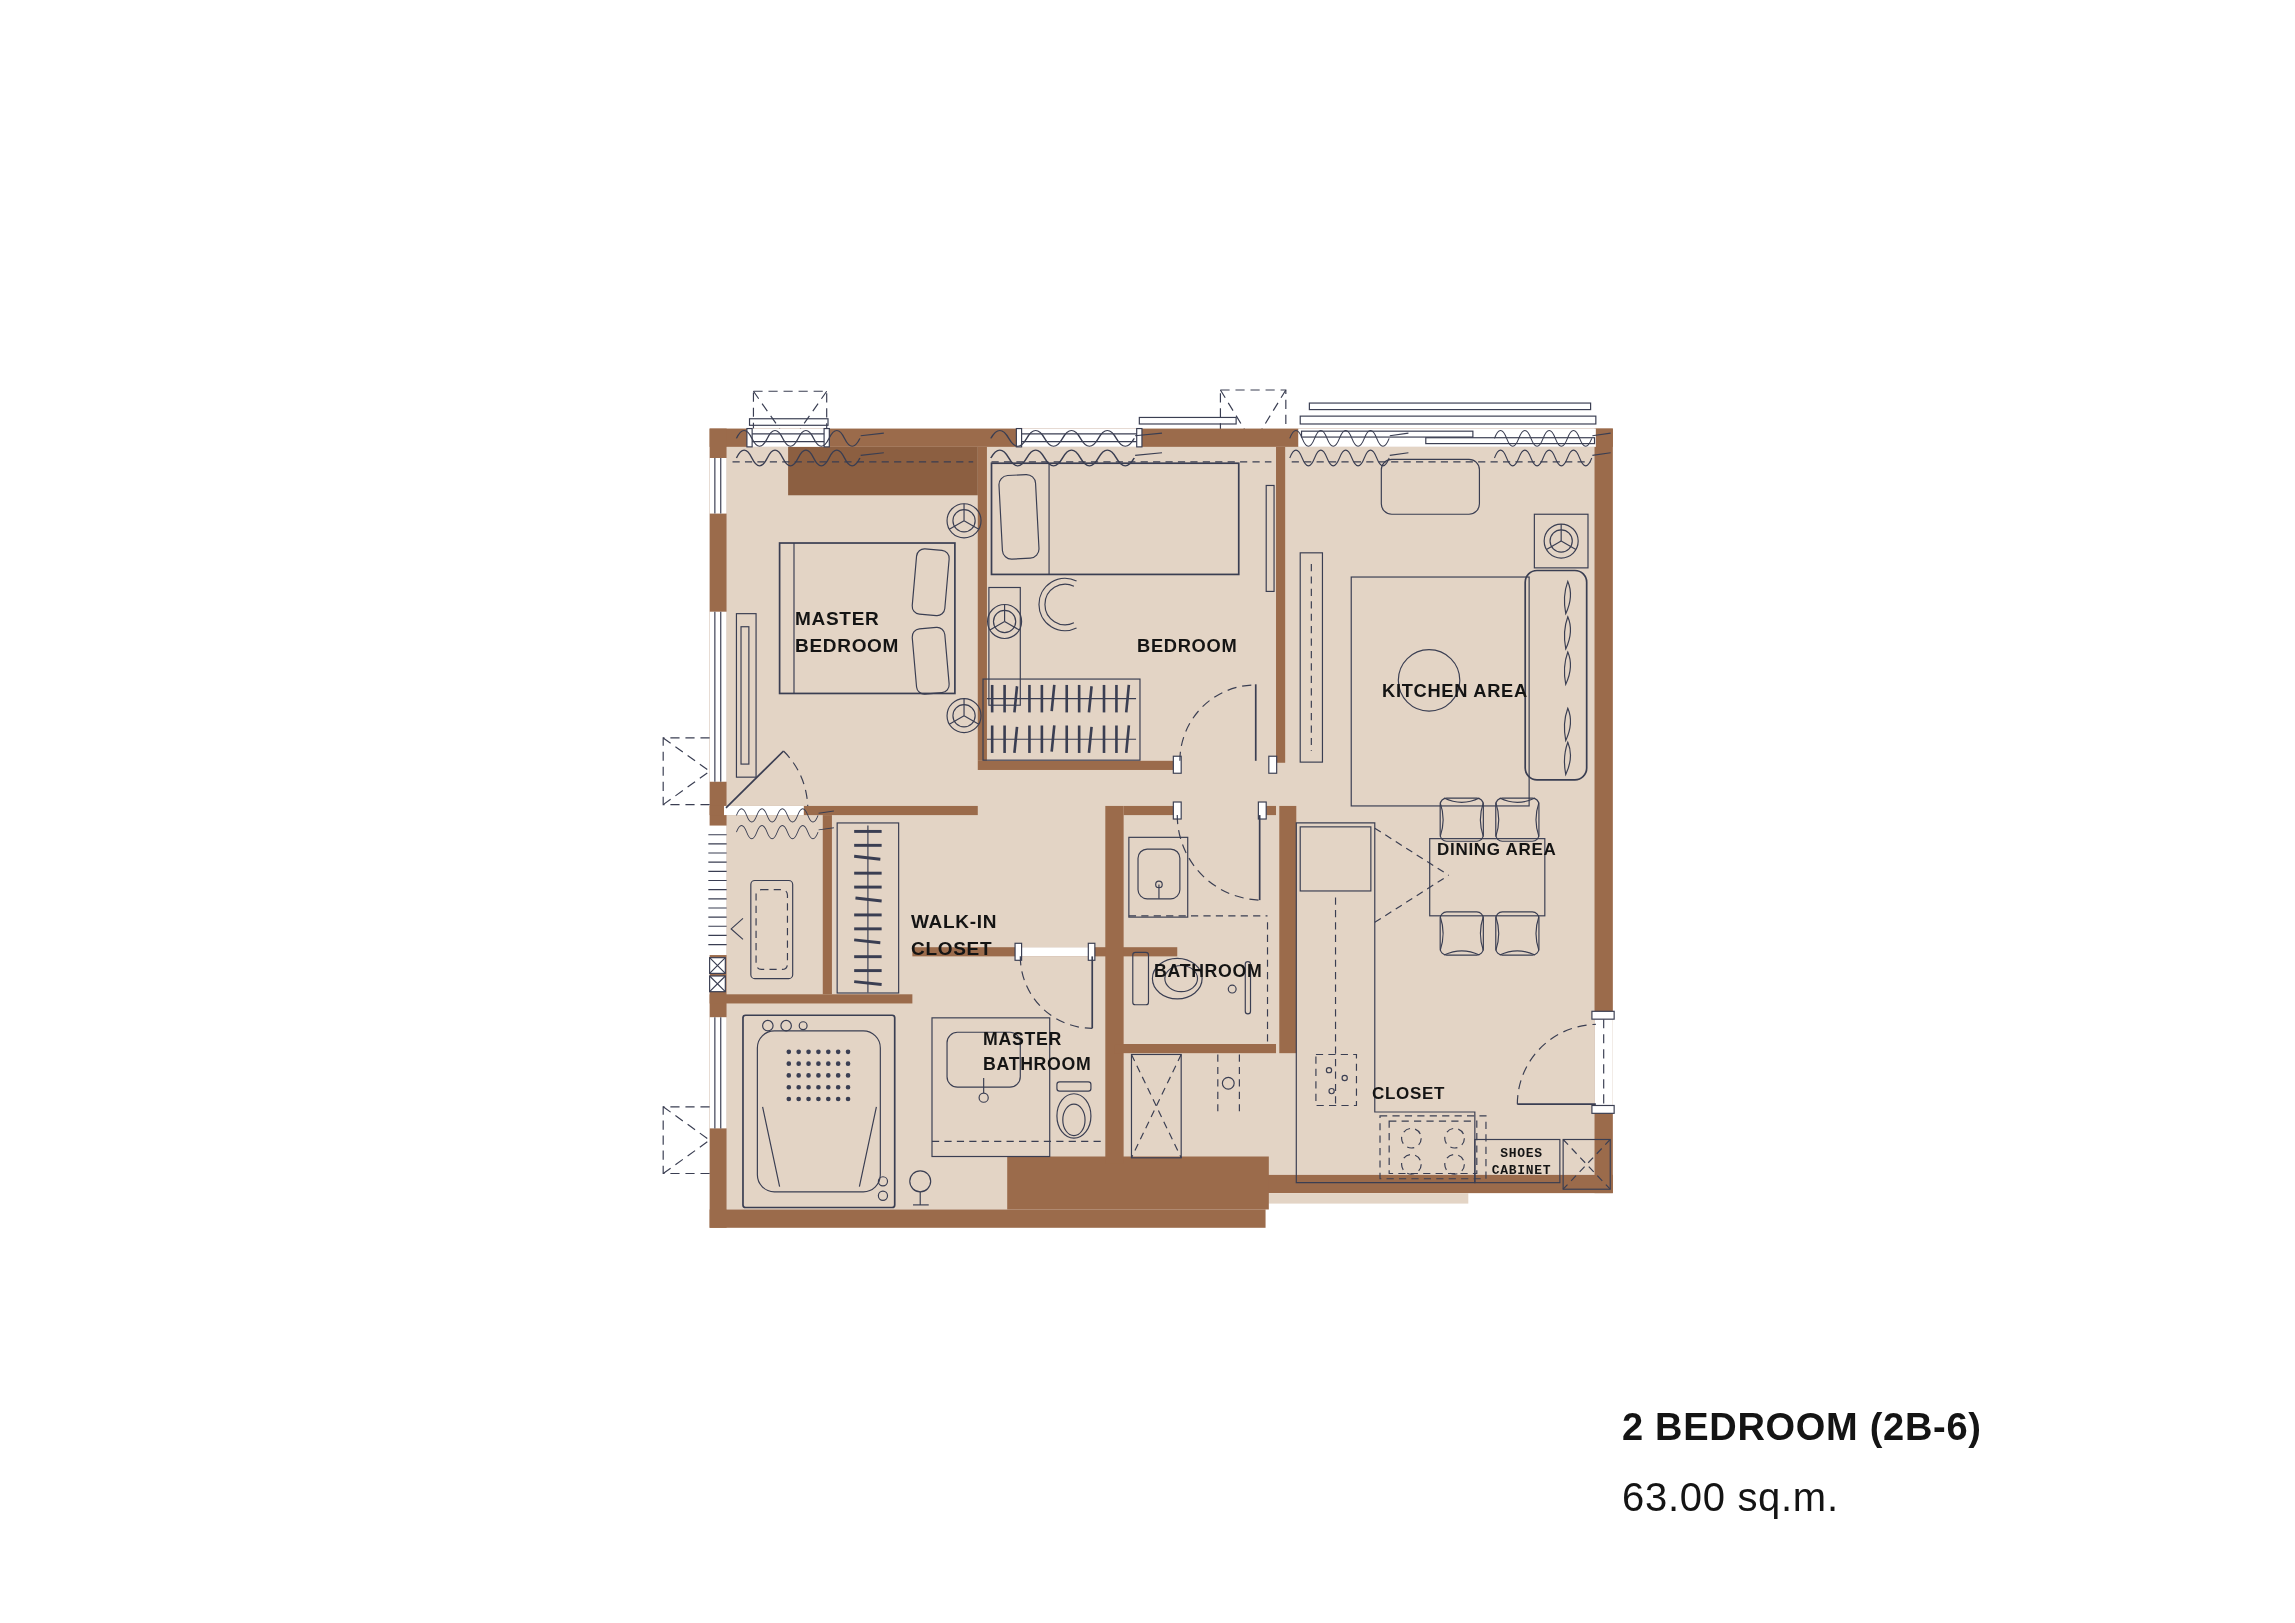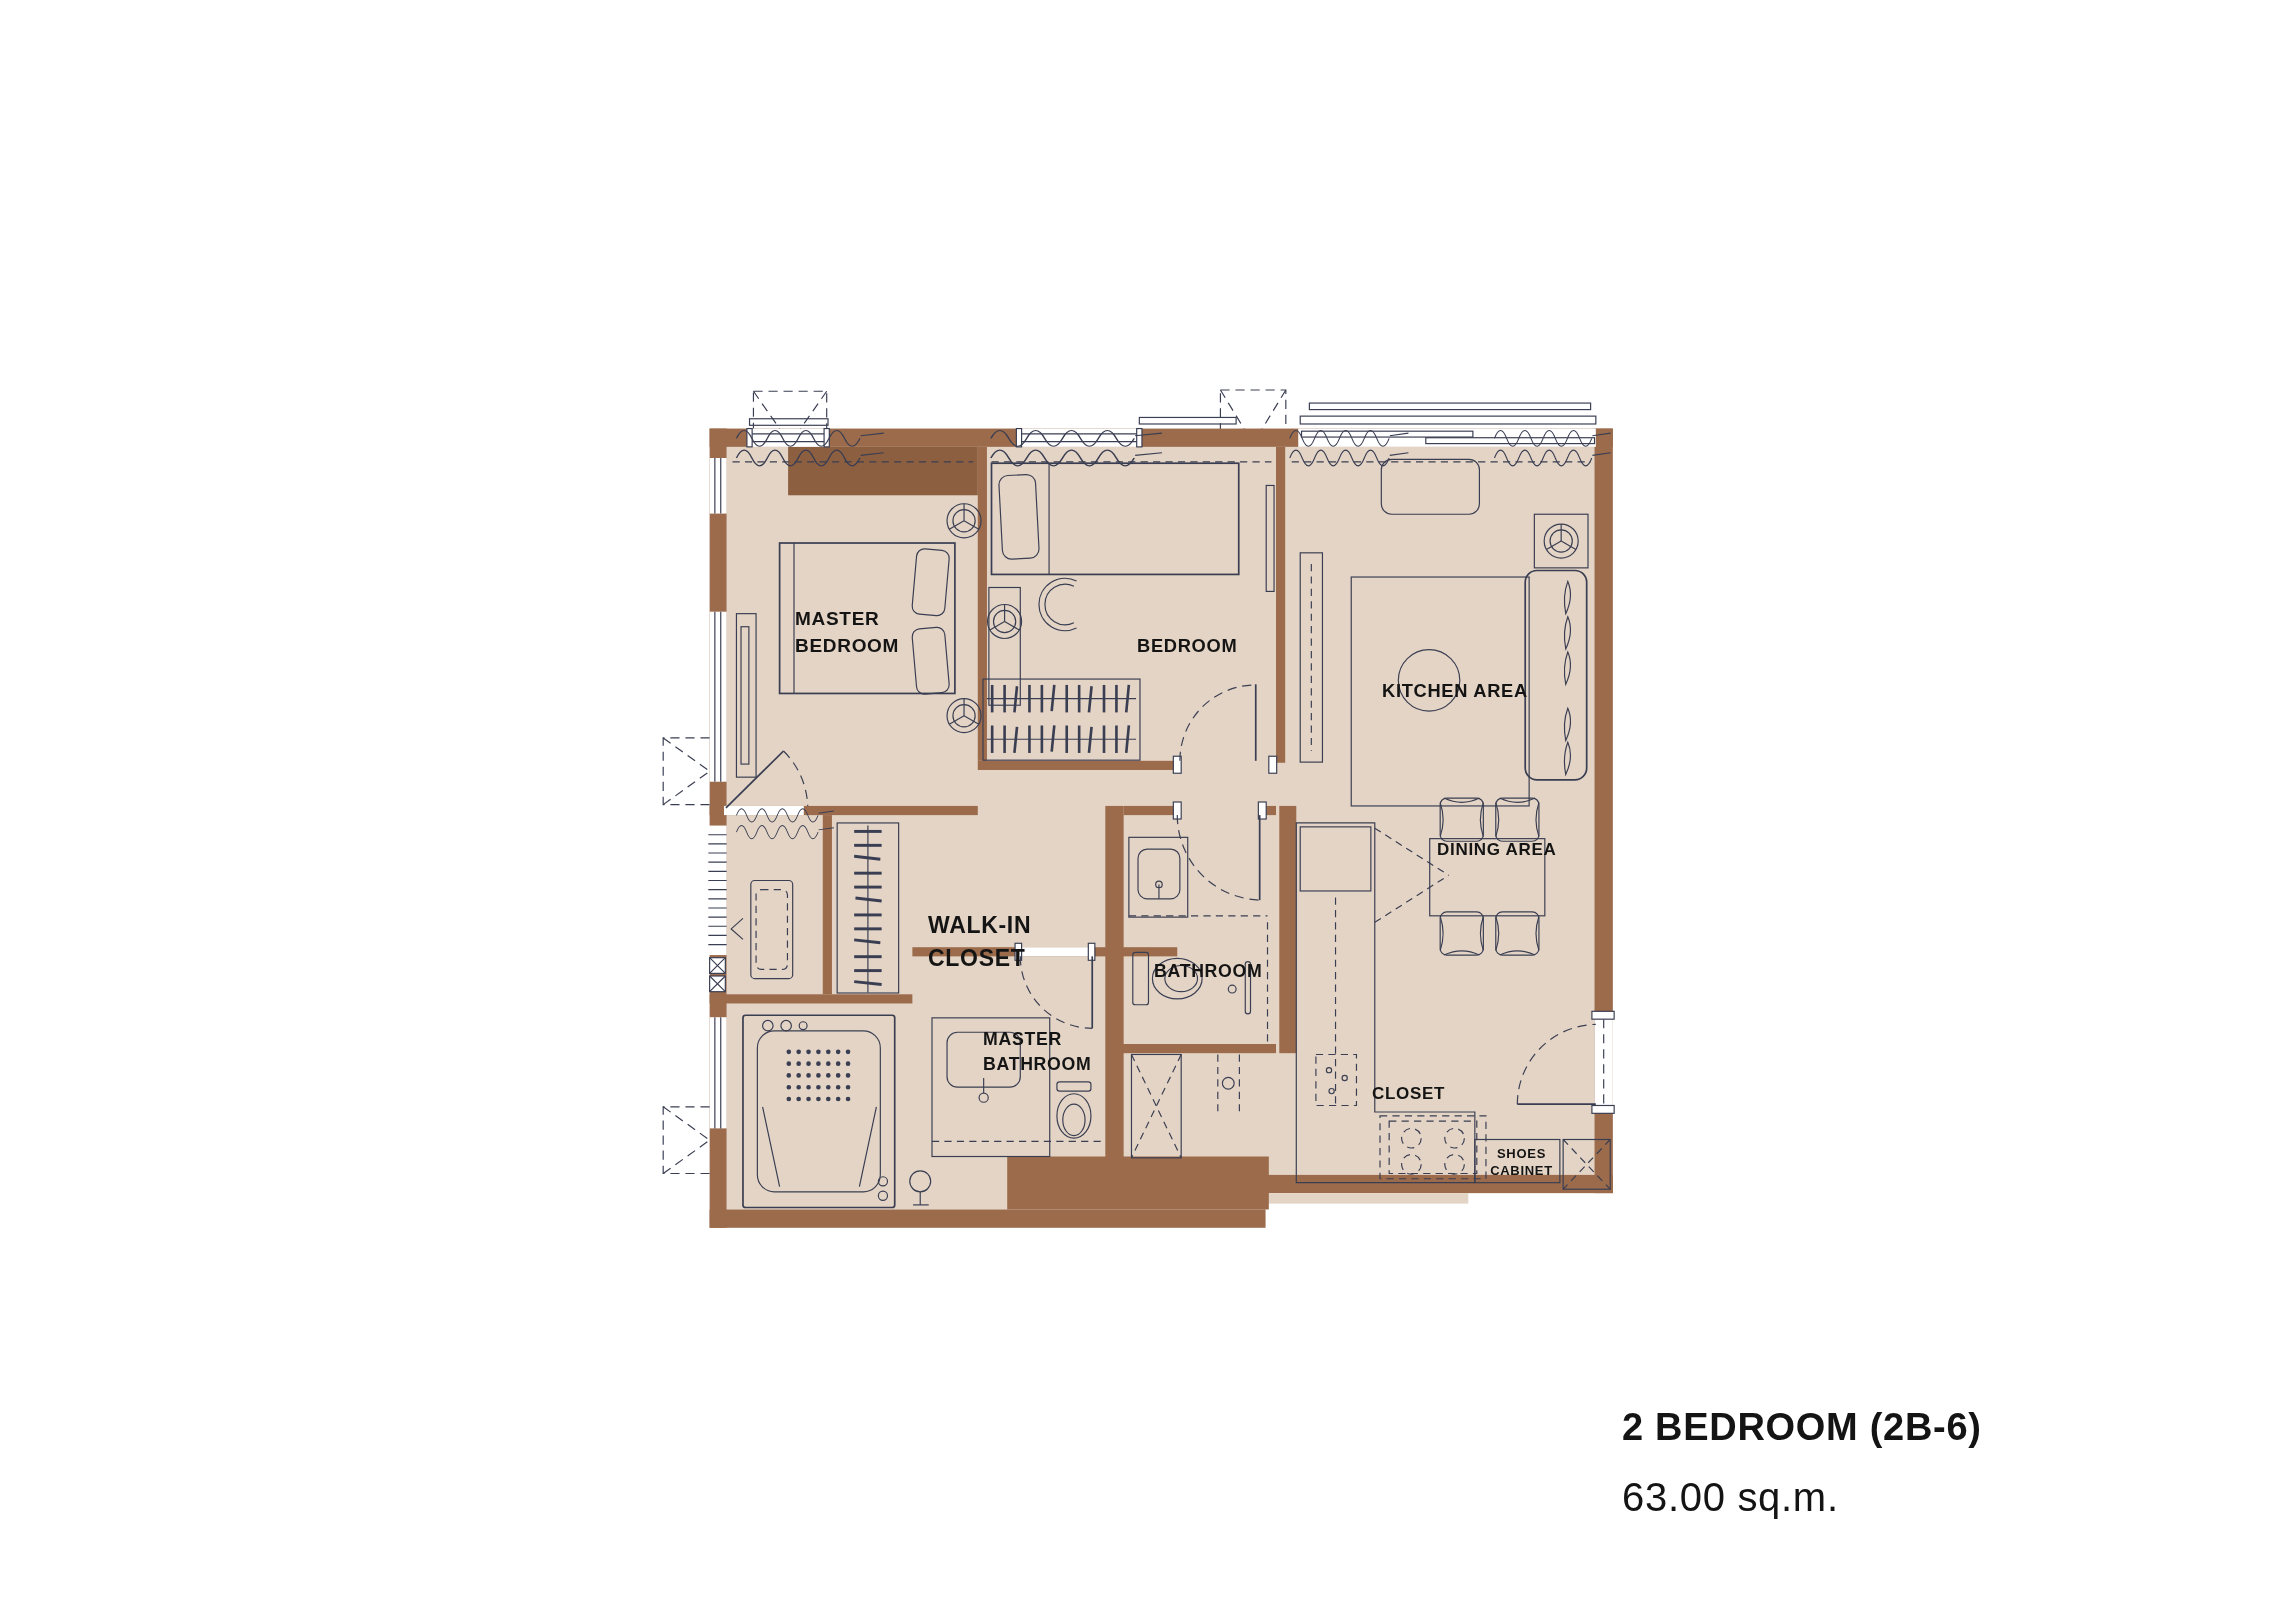--- a/index.html
+++ b/index.html
@@ -392,24 +392,24 @@
     <line class="ln thin dsh" x1="2390" y1="1742" x2="2462" y2="1818"></line>
     <line class="ln thin dsh" x1="2462" y1="1742" x2="2390" y2="1818"></line>
   </g>
 </svg>
 
 <div class="lbl" style="left:795px;top:606px;font-size:19px;">MASTER
 BEDROOM</div>
 <div class="lbl" style="left:1137px;top:633px;">BEDROOM</div>
 <div class="lbl" style="left:1382px;top:678px;">KITCHEN AREA</div>
 <div class="lbl" style="left:1437px;top:838px;font-size:17px;">DINING AREA</div>
-<div class="lbl" style="left:911px;top:909px;font-size:23px;margin-left:17px;">WALK-IN
+<div class="lbl" style="left:911px;top:909px;font-size:19px;">WALK-IN
 CLOSET</div>
 <div class="lbl" style="left:1154px;top:959px;font-size:17.7px;">BATHROOM</div>
 <div class="lbl" style="left:983px;top:1027px;font-size:17.7px;">MASTER
 BATHROOM</div>
 <div class="lbl" style="left:1372px;top:1082px;font-size:17px;">CLOSET</div>
-<div class="lbl lbl-small" style="left:1476px;top:1146px;width:91px;">SHOES
+<div class="lbl lbl-small" style="left:1476px;top:1146px;width:91px;font-family:Liberation Mono, monospace;">SHOES
 CABINET</div>
 
 <div class="title-line1">2 BEDROOM (2B-6)</div>
 <div class="title-line2">63.00 sq.m.</div>
 
 
 </body></html>

